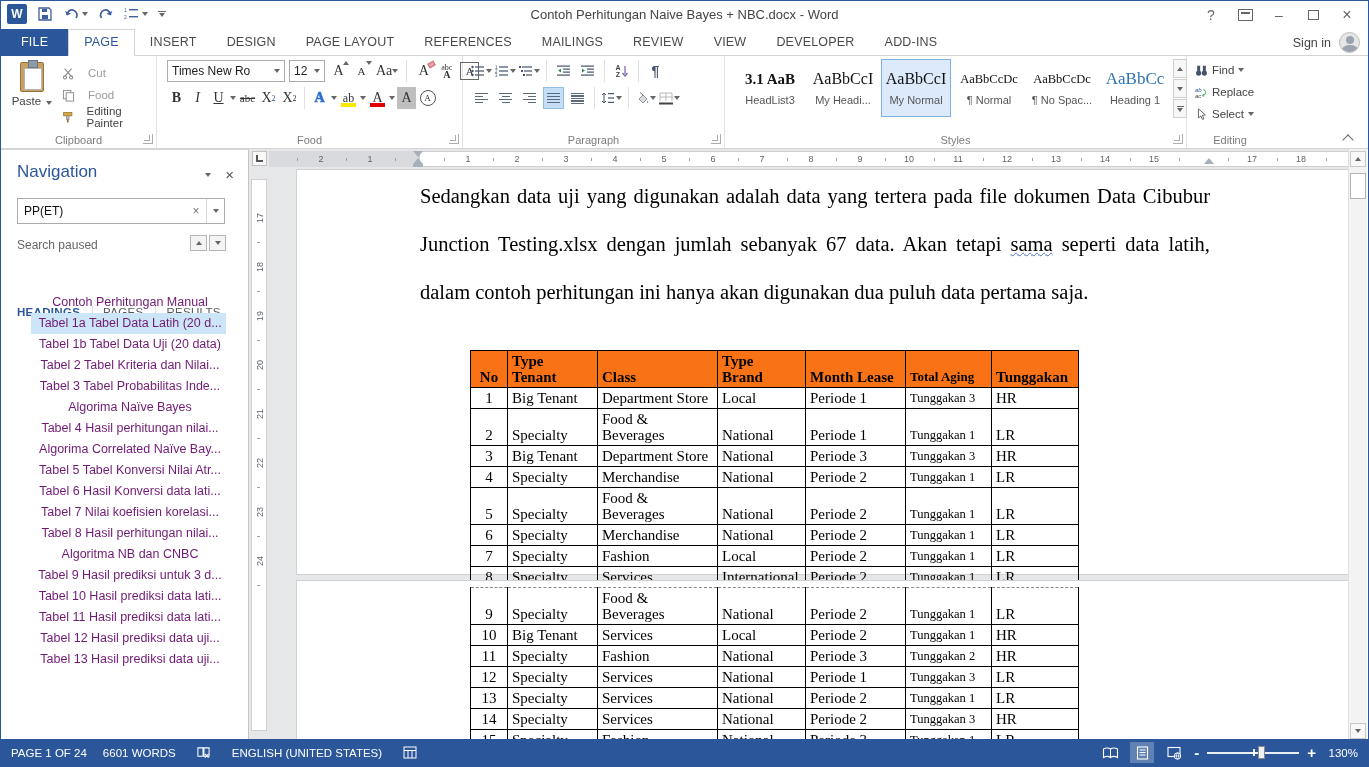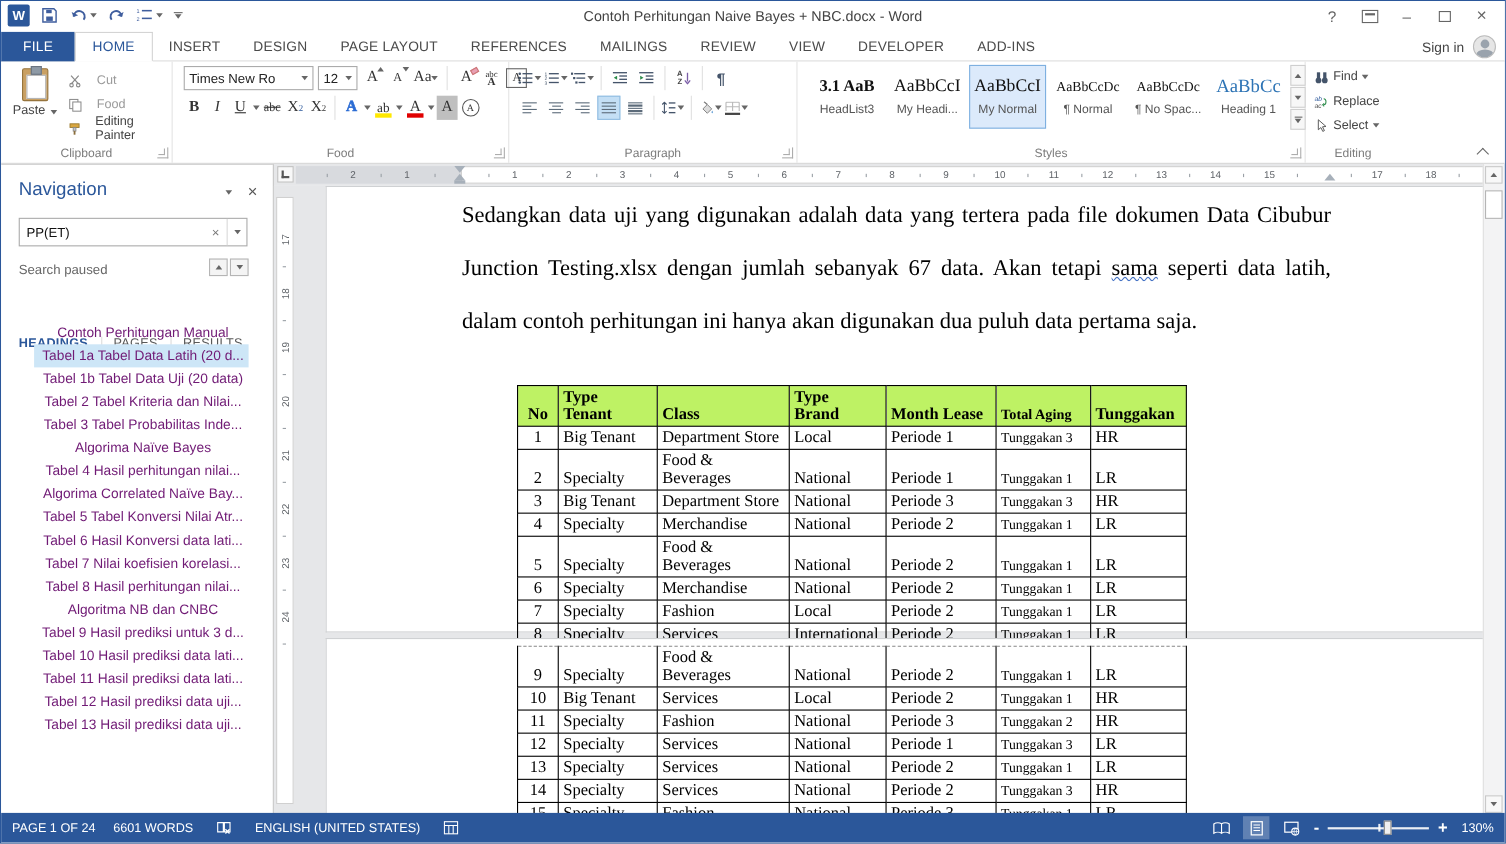--- a/index.html
+++ b/index.html
@@ -127,21 +127,21 @@
   .para{position:absolute;left:123px;top:2px;width:790px;font-family:"Liberation Serif","DejaVu Serif",serif;
     font-size:20.5px;color:#000;line-height:48px;}
   .pline{text-align:justify;text-align-last:justify;white-space:nowrap;}
   .pline.last{text-align:left;text-align-last:left;}
   .wavy{text-decoration:underline;text-decoration-style:wavy;text-decoration-color:#4472c4;text-decoration-thickness:1px;}
   .doctable{position:absolute;left:173px;border-collapse:collapse;table-layout:fixed;width:608px;
     font-family:"Liberation Serif","DejaVu Serif",serif;font-size:15px;color:#000;}
   .doctable.t1{top:180px;}
   .doctable.t2{top:6px;}
   .doctable td,.doctable th{border:1px solid #000;padding:2px 4px 2px 4px;vertical-align:bottom;line-height:16px;white-space:pre-line;overflow:hidden;}
-  .doctable th{background:#bef264;font-weight:bold;text-align:left;}
+  .doctable th{background:#f97316;font-weight:bold;text-align:left;}
   .doctable th:first-child,.doctable td:first-child{text-align:center;}
   .doctable th:nth-child(6){font-size:13px;}
   .doctable td:nth-child(6){font-size:12.5px;}
   .doctable.t2 tr:first-child td{border-top:1px dashed #888;}
   
   .vscroll{position:absolute;right:1px;top:148px;width:19px;height:592px;background:#f3f3f4;border-left:1px solid #e0e0e0;}
   .sbtn{position:absolute;left:1px;width:16px;height:16px;border:1px solid #c9c9c9;background:#f8f8f8;display:flex;align-items:center;justify-content:center;}
   .sthumb{position:absolute;left:1px;top:24px;width:16px;height:26px;background:#fff;border:1px solid #b5b5b5;}
   
   .statusbar{position:absolute;left:0;bottom:0;width:100%;height:27px;background:#2b579a;color:#fff;
@@ -211,21 +211,21 @@
       <div class="wbtn">
           <span class="maxbox"></span>
         </div>
       <div class="wbtn" style="font-size:16px;">×</div>
     </div>
   </div>
 
   <div class="tabrow">
     <div class="tabs">
         <div class="rtab file">FILE</div>
-        <div class="rtab active">HOME</div>
+        <div class="rtab active">PAGE</div>
         <div class="rtab">INSERT</div>
         <div class="rtab">DESIGN</div>
         <div class="rtab">PAGE LAYOUT</div>
         <div class="rtab">REFERENCES</div>
         <div class="rtab">MAILINGS</div>
         <div class="rtab">REVIEW</div>
         <div class="rtab">VIEW</div>
         <div class="rtab">DEVELOPER</div>
         <div class="rtab">ADD-INS</div>
       </div>

